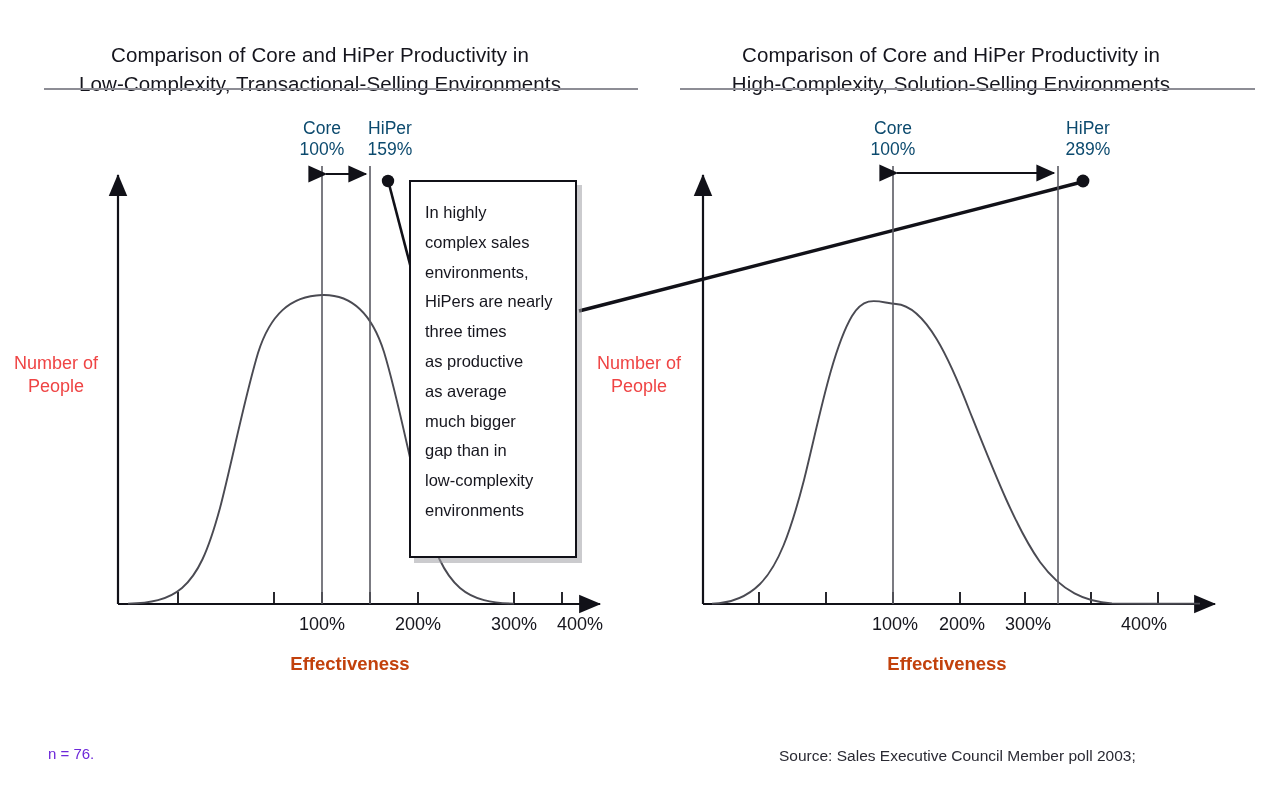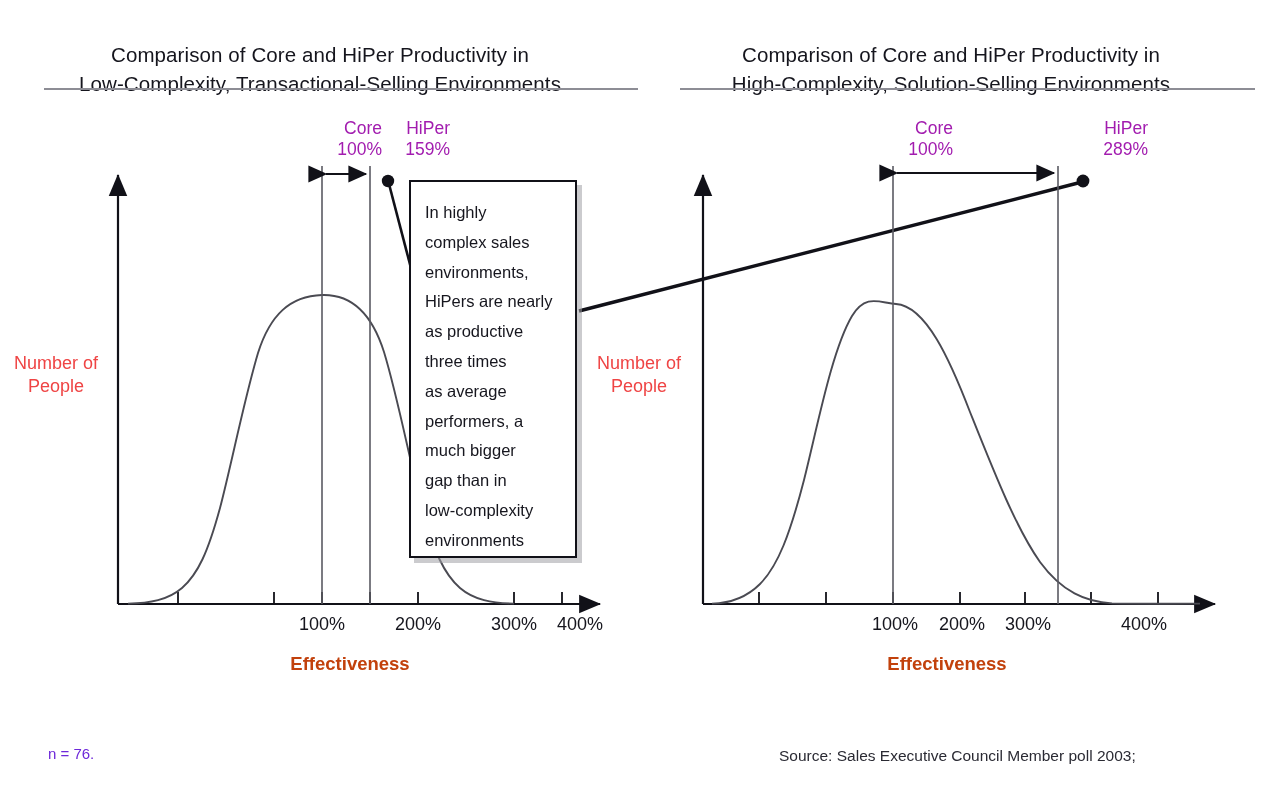--- a/index.html
+++ b/index.html
@@ -50,24 +50,24 @@
     position: absolute;
     left: 0;
     top: 0;
     width: 1262px;
     height: 808px;
     pointer-events: none;
   }
 
   .marker-label {
     position: absolute;
-    text-align: right;
+    text-align: center;
     font-size: 17.5px;
     line-height: 21px;
-    color: #a21caf;
+    color: #0c4a6e;
     white-space: nowrap;
   }
   .marker-label .v { display: block; }
 
   .axis-tick-label {
     position: absolute;
     font-size: 18px;
     color: #15151d;
     text-align: center;
     white-space: nowrap;
@@ -269,24 +269,23 @@
 <div class="y-axis-label" style="left:583px; top:352px; width:112px;">
   <span>Number of</span><br>
   <span>People</span>
 </div>
 
 <div class="callout">
   <span class="line">In highly</span>
   <span class="line">complex sales</span>
   <span class="line">environments,</span>
   <span class="line">HiPers are nearly</span>
+  <span class="line">three times</span>
   <span class="line">as productive</span>
-  <span class="line">three times</span>
   <span class="line">as average</span>
-  <span class="line">performers, a</span>
   <span class="line">much bigger</span>
   <span class="line">gap than in</span>
   <span class="line">low-complexity</span>
   <span class="line">environments</span>
 </div>
 
 <div class="footnote" id="footnote-n">n = 76.</div>
 
 <div id="source-note">
   <span class="s1">Source:  Sales Executive Council Member poll 2003;</span>

